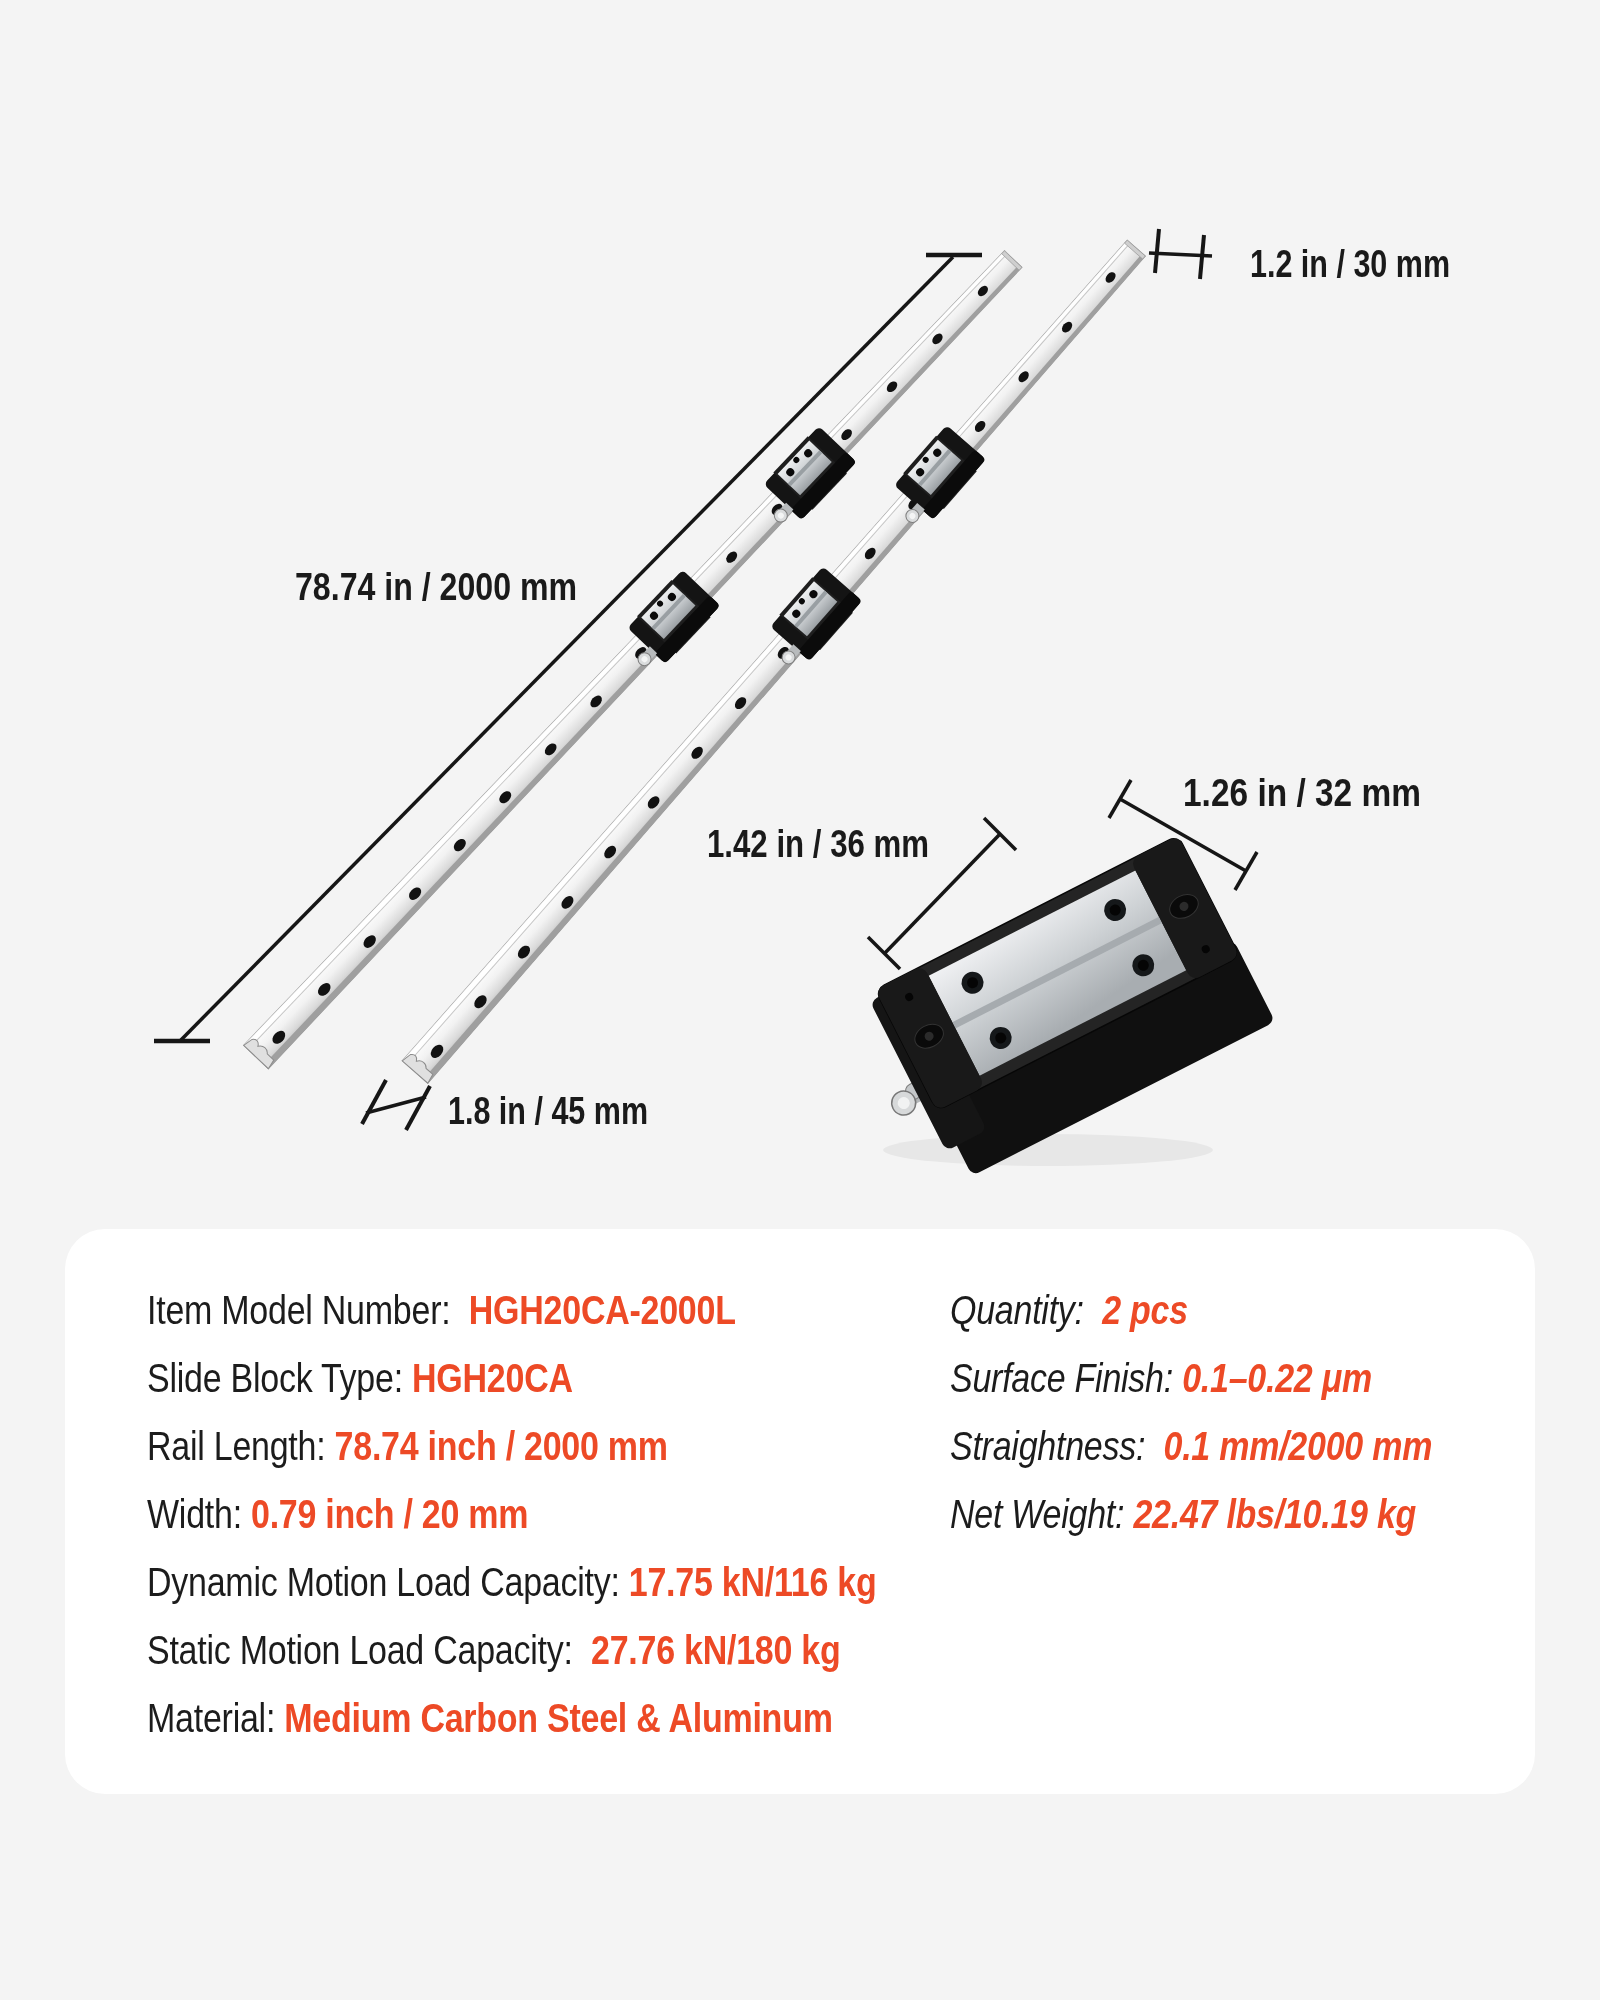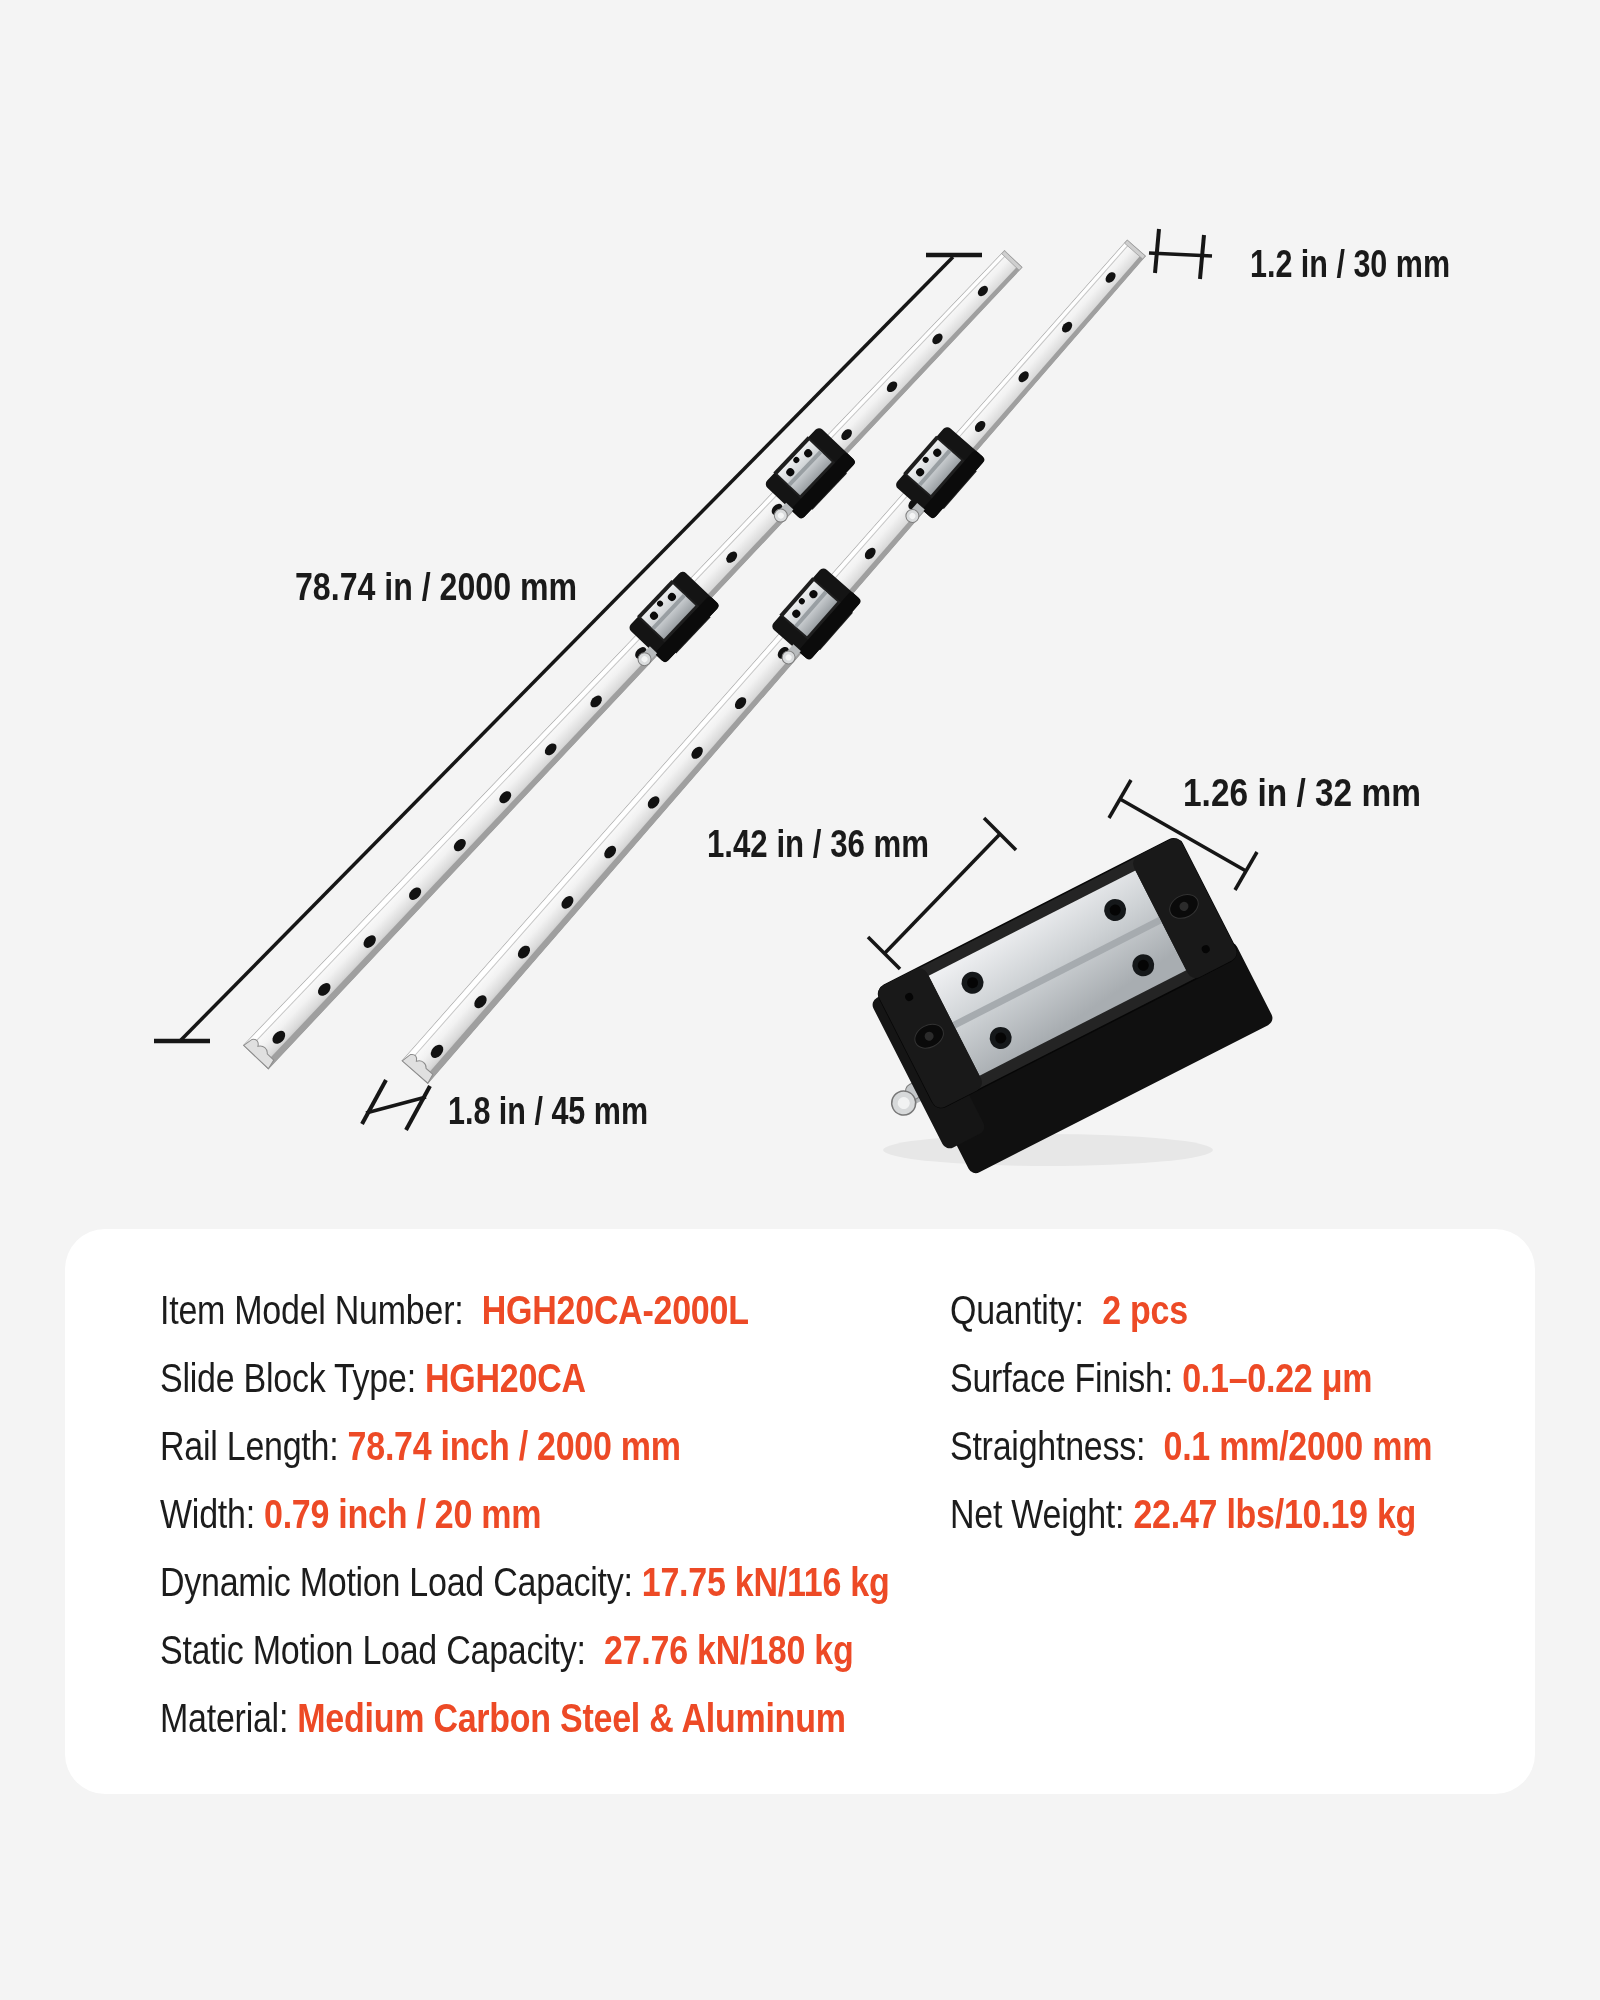--- a/index.html
+++ b/index.html
@@ -12,22 +12,22 @@
   .dim-label{
     font-family:"Liberation Sans",sans-serif;
     font-weight:700;font-size:38px;fill:#1a1a1a;
   }
   .engraving{font-family:"Liberation Sans",sans-serif;font-size:19px;letter-spacing:2px;fill:#868686;}
   .panel{
     position:absolute;left:65px;top:1229px;width:1470px;height:565px;
     background:#ffffff;border-radius:40px;
   }
   .spec-col{position:absolute;top:1276px;}
-  .col-left{left:160px;}
-  .col-right{left:950px;}
+  .col-left{left:147px;}
+  .col-right{left:950px;font-style:italic;}
   .spec-row{
     height:68px;display:flex;align-items:center;
     font-size:40px;line-height:1;white-space:pre;
     transform:scaleX(0.85);transform-origin:0 50%;
     color:#1c1c1c;letter-spacing:-0.3px;
   }
   .spec-label{white-space:pre;color:#1c1c1c;font-weight:400;}
   .spec-value{white-space:pre;color:#ed4a26;font-weight:700;}
 </style>
 </head>

